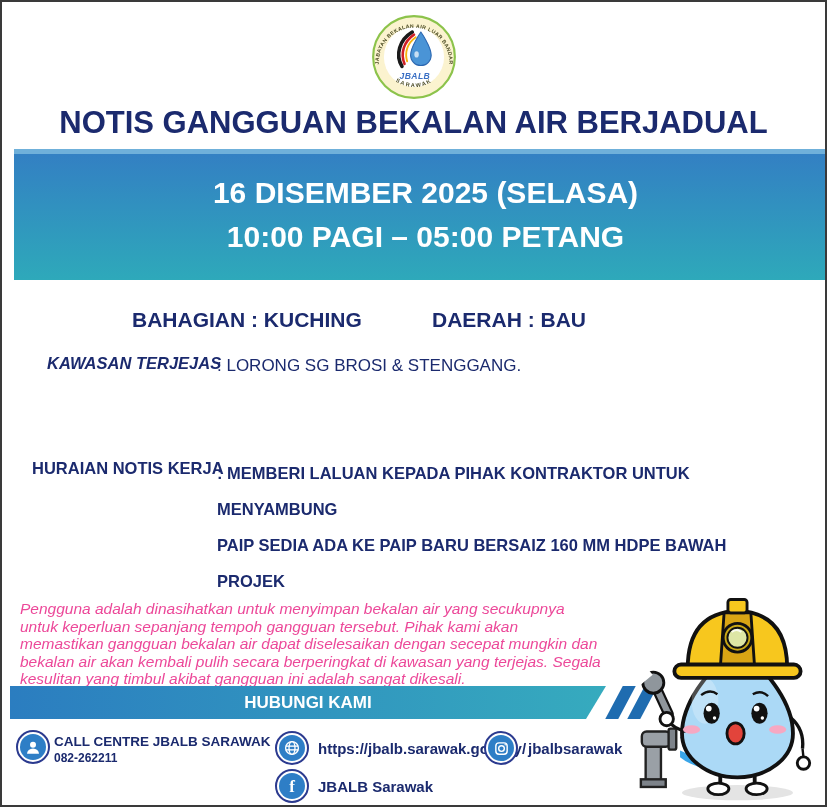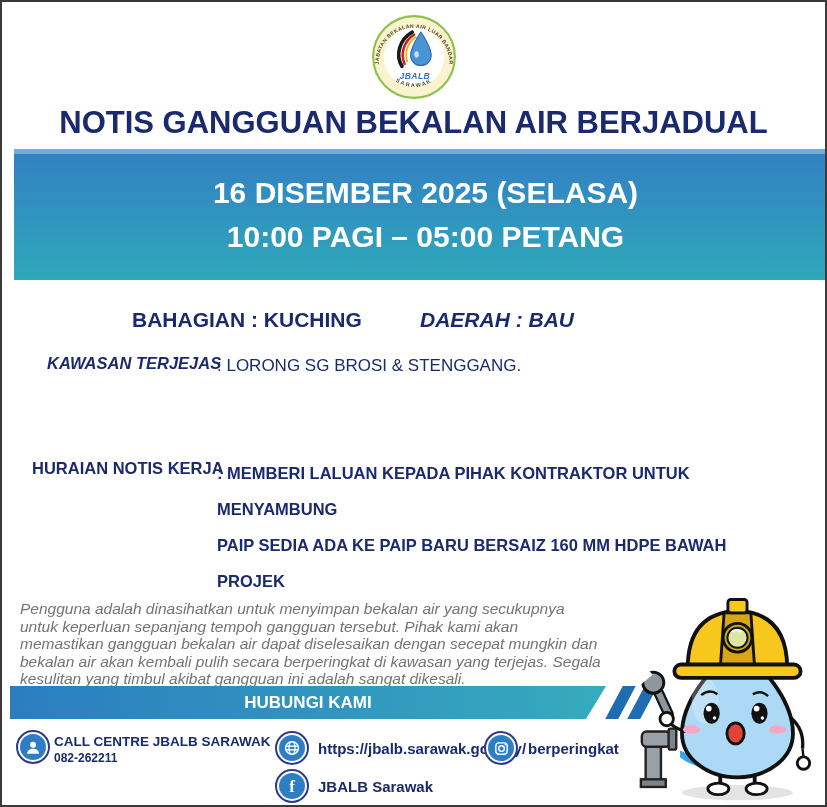--- a/index.html
+++ b/index.html
@@ -15,28 +15,28 @@
   }
   .banner{
     position:absolute;top:147px;left:12px;width:100%;height:131px;box-sizing:border-box;
     border-top:5px solid #6fb0da;
     background:linear-gradient(180deg,#3380c3 0%,#2ea9ba 100%);
     color:#ffffff;text-align:center;font-weight:800;font-size:30px;line-height:44px;
     padding-top:17px;
   }
   .region-row{position:absolute;top:306px;left:0;width:100%;color:#1b2a6e;font-weight:800;font-size:21px;}
   .bahagian{position:absolute;left:130px;top:0;white-space:nowrap;}
-  .daerah{position:absolute;left:418px;top:0;white-space:nowrap;font-style:italic;}
+  .daerah{position:absolute;left:430px;top:0;white-space:nowrap;}
   .kawasan-label{position:absolute;left:45px;top:352px;font-size:16.5px;font-weight:800;color:#1b2a6e;white-space:nowrap;font-style:italic;}
   .kawasan-value{position:absolute;left:215px;top:354px;font-size:17px;font-weight:400;color:#1b2a6e;white-space:nowrap;}
   .huraian-label{position:absolute;left:30px;top:457px;font-size:16.5px;font-weight:800;color:#1b2a6e;white-space:nowrap;}
   .huraian-value{position:absolute;left:215px;top:453px;width:560px;font-size:16.5px;font-weight:800;color:#1b2a6e;line-height:36px;}
   .disclaimer{
     position:absolute;left:18px;top:598px;width:585px;
-    font-size:15.5px;font-style:italic;color:#737373;line-height:17.5px;
+    font-size:15.5px;font-style:italic;color:#ec4899;line-height:17.5px;
   }
   .contact-bar{
     position:absolute;left:8px;top:684px;width:596px;height:33px;
     background:linear-gradient(90deg,#2b7dc0 0%,#36abbe 100%);
     clip-path:polygon(0 0,100% 0,calc(100% - 20px) 100%,0 100%);
     color:#ffffff;font-weight:800;font-size:17px;text-align:center;line-height:33px;
   }
   .slash{position:absolute;top:684px;width:13px;height:33px;background:#1f6cb0;transform:skewX(-28deg);}
   .slash-1{left:612px;}
   .slash-2{left:634px;}
@@ -139,21 +139,21 @@
 
   <div class="cicon" style="left:482px;top:729px;">
     <div class="inner">
       <svg viewBox="0 0 24 24" width="17" height="17" fill="none" stroke="#ffffff" stroke-width="2">
         <rect x="4" y="4" width="16" height="16" rx="4.5"></rect>
         <circle cx="12" cy="12" r="4"></circle>
         <circle cx="17.2" cy="6.8" r="1.1" fill="#ffffff" stroke="none"></circle>
       </svg>
     </div>
   </div>
-  <div class="contact-text ig-text">berperingkat</div>
+  <div class="contact-text ig-text">jbalbsarawak</div>
 
   <div class="cicon" style="left:273px;top:767px;">
     <div class="inner">
       <span class="fb-glyph">f</span>
     </div>
   </div>
   <div class="contact-text fb-text">JBALB Sarawak</div>
 
   <svg viewBox="0 0 200 230" style="position:absolute;left:626px;top:586px;" width="196" height="220">
     <ellipse cx="112" cy="214" rx="58" ry="8" fill="#e4e4e4"></ellipse>

